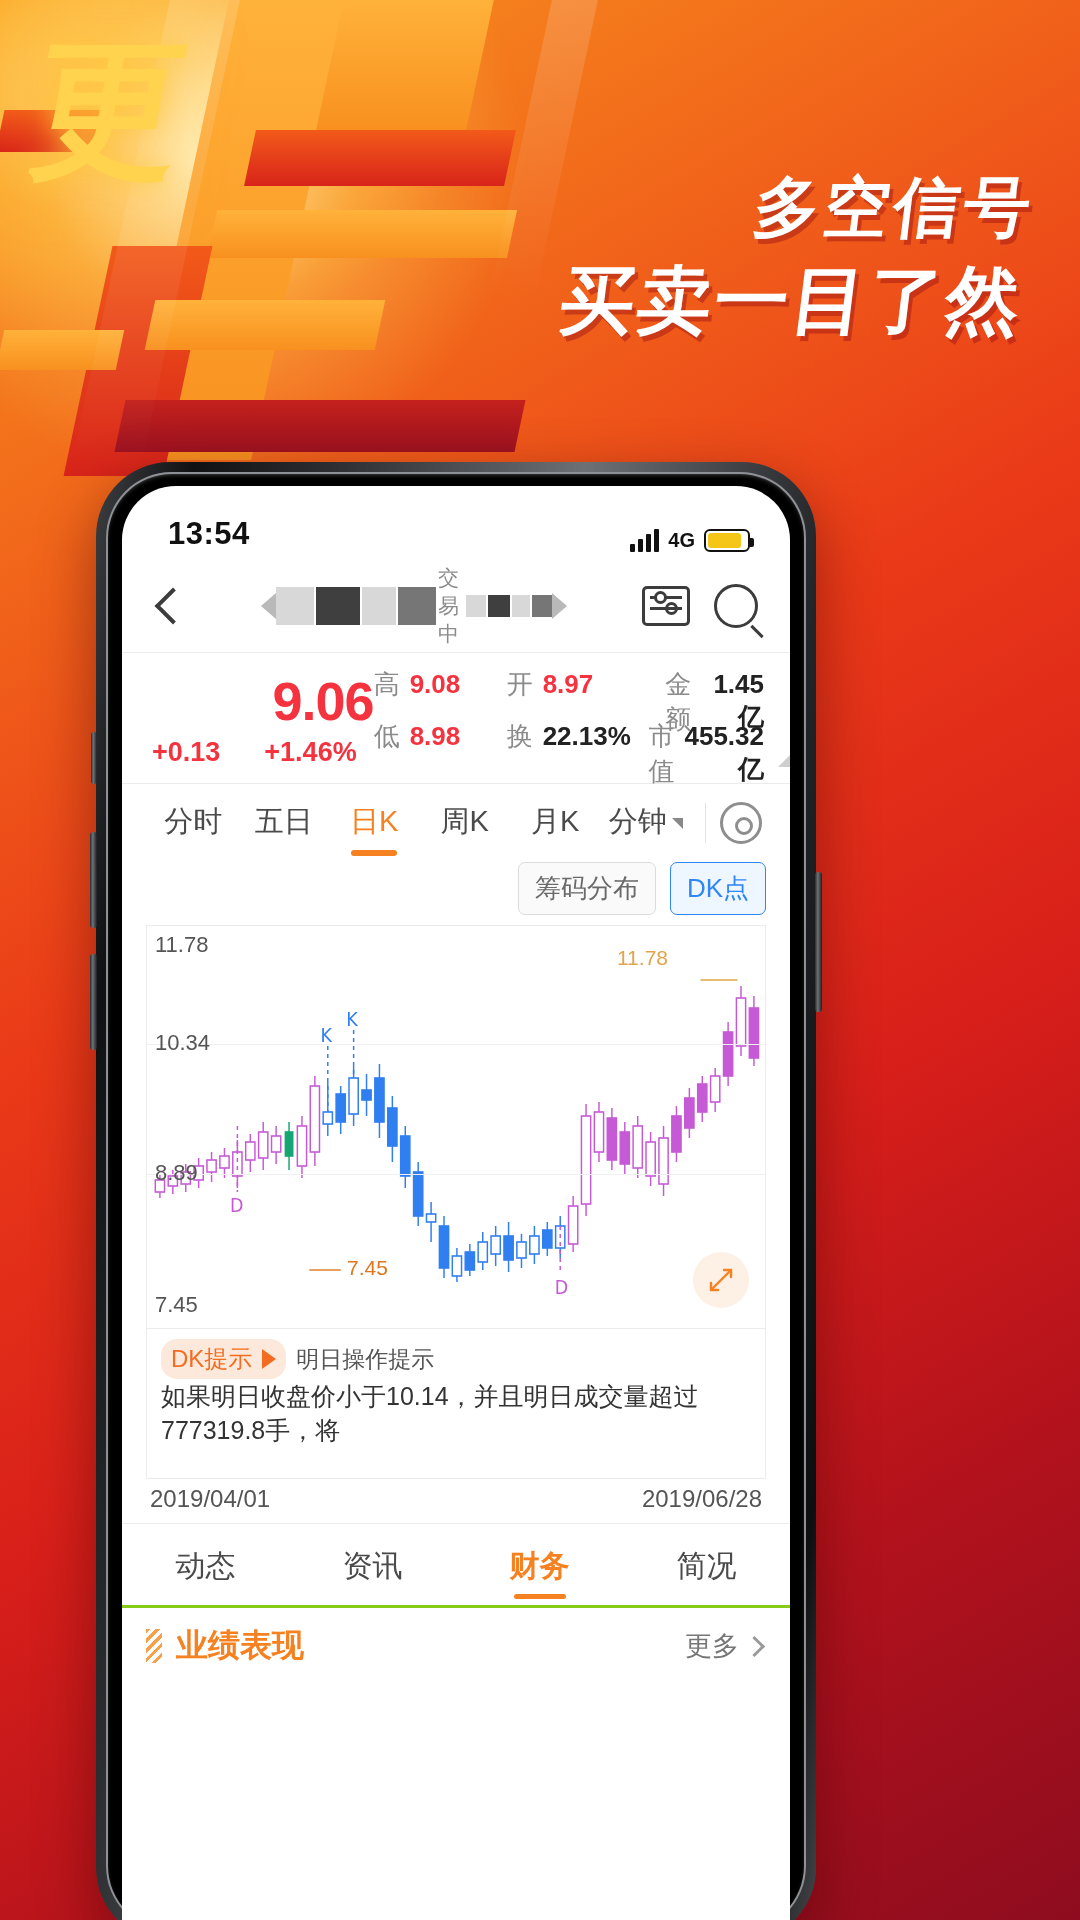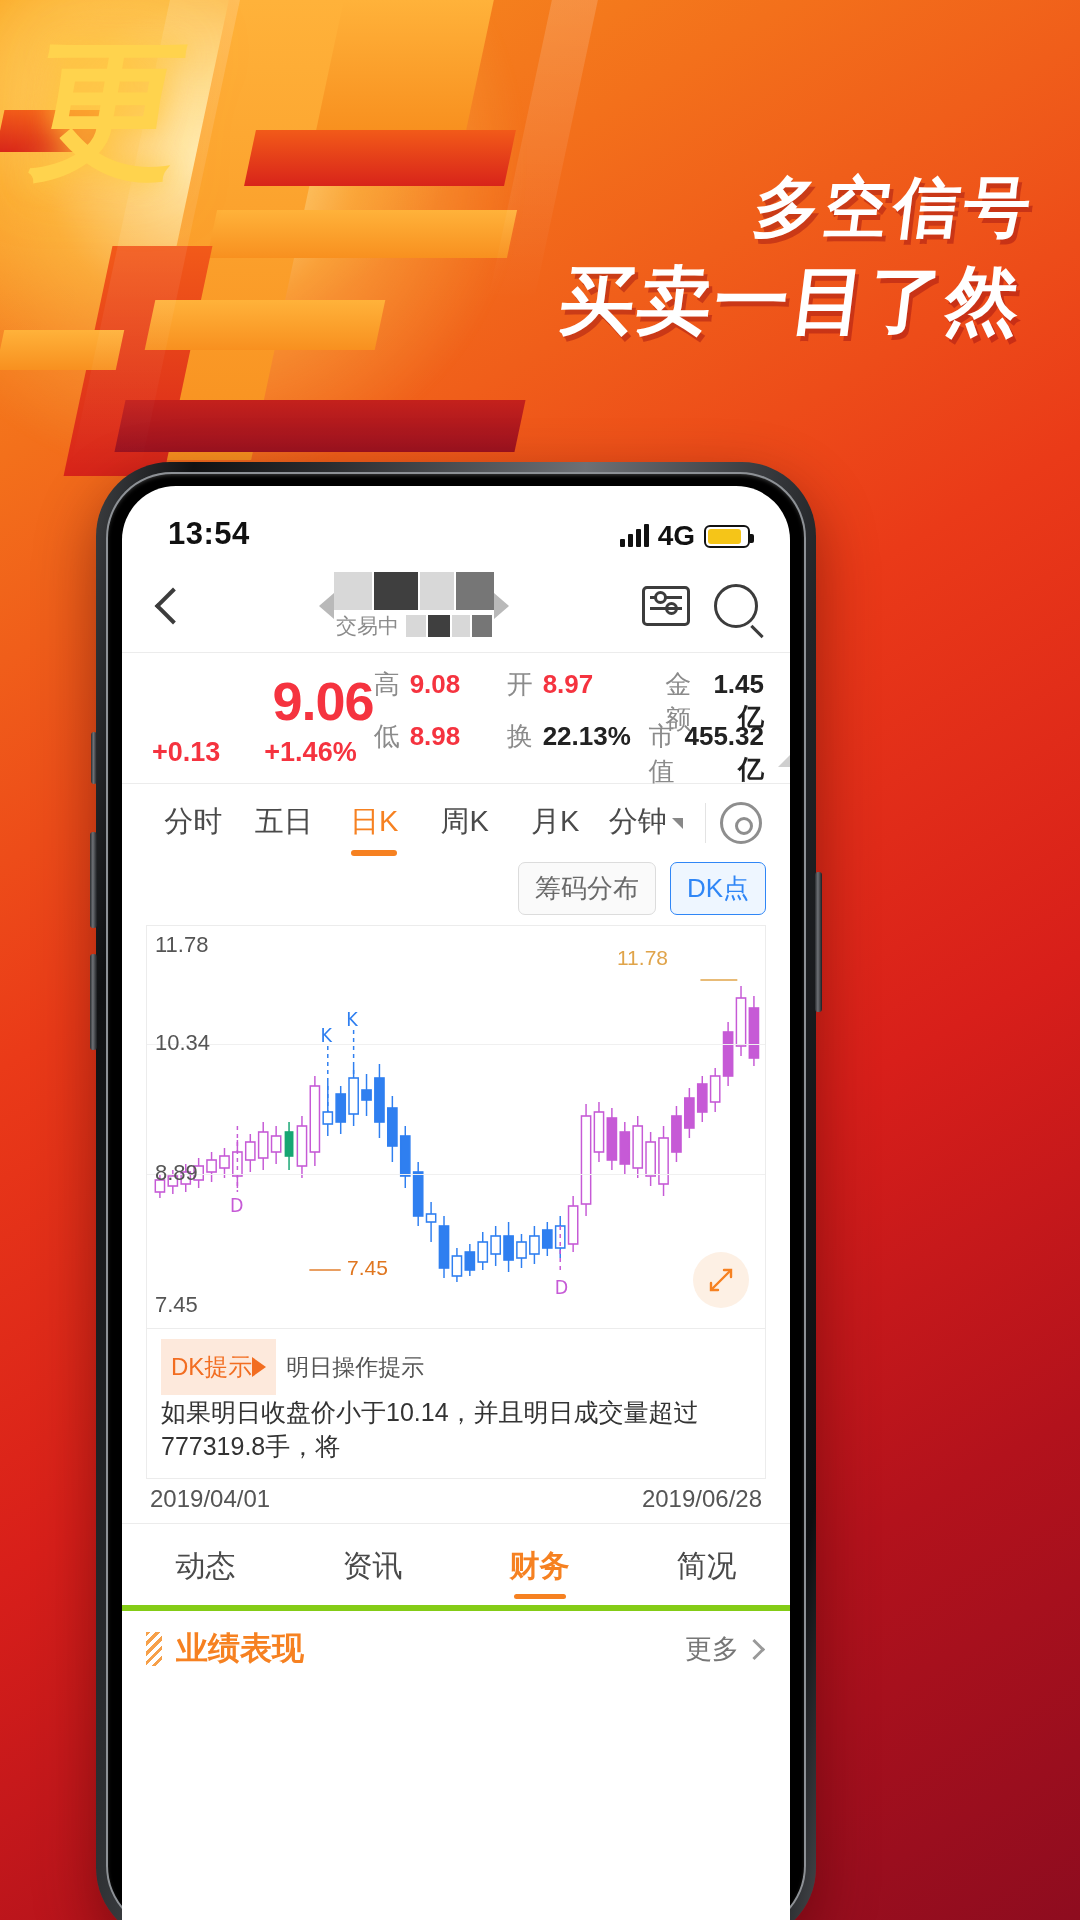--- a/index.html
+++ b/index.html
@@ -65,33 +65,33 @@
   }
   
   .statusbar{height:74px;display:flex;align-items:flex-end;justify-content:space-between;
     padding:0 40px 8px 46px;box-sizing:border-box;}
   .sb-time{font-size:31px;font-weight:bold;color:#111;letter-spacing:.5px;}
   .sb-right{display:flex;align-items:center;gap:9px;}
   .bars{display:flex;align-items:flex-end;gap:3px;height:22px;}
   .bars i{display:block;width:5px;background:#111;border-radius:1px;}
   .bars i:nth-child(1){height:8px}.bars i:nth-child(2){height:13px}
   .bars i:nth-child(3){height:18px}.bars i:nth-child(4){height:23px}
-  .net{font-size:28px;font-weight:bold;color:#111;}
+  .net{font-size:20px;font-weight:bold;color:#111;}
   .batt{width:46px;height:23px;border:2px solid #111;border-radius:6px;position:relative;padding:2px;box-sizing:border-box;}
   .batt:after{content:"";position:absolute;right:-6px;top:7px;width:4px;height:9px;background:#111;border-radius:0 2px 2px 0;}
   .batt .fill{height:100%;width:86%;background:#f5c518;border-radius:3px;}
 
   
   .navbar{height:92px;display:flex;align-items:center;padding:0 26px;box-sizing:border-box;position:relative;}
   .chev-back{width:22px;height:22px;border-left:4px solid #3c3c3c;border-bottom:4px solid #3c3c3c;
     transform:rotate(45deg);margin-left:12px;}
   .tri{width:0;height:0;border-top:13px solid transparent;border-bottom:13px solid transparent;}
   .tri-l{border-right:15px solid #b9b9b9;}
   .tri-r{border-left:15px solid #b9b9b9;}
-  .nav-center{flex:1;display:flex;flex-direction:column;align-items:center;gap:2px;}
+  .nav-center{flex:1;display:flex;flex-direction:row;align-items:center;gap:2px;}
   .redact{display:flex;gap:2px;}
   .redact span{display:block;height:38px;}
   .sub-row{display:flex;align-items:center;gap:7px;}
   .sub-label{font-size:21px;color:#8b8b8b;}
   .redact2{display:flex;gap:2px;}
   .redact2 span{display:block;height:22px;}
   .nav-right{display:flex;align-items:center;gap:24px;margin-right:6px;}
   .ic-sliders{width:42px;height:34px;border:3px solid #3c3c3c;border-radius:5px;position:relative;}
   .ic-sliders:before,.ic-sliders:after{content:"";position:absolute;left:5px;right:5px;height:3px;background:#3c3c3c;}
   .ic-sliders:before{top:7px}.ic-sliders:after{top:18px}
@@ -138,32 +138,32 @@
   .ylab{position:absolute;left:8px;font-size:22px;color:#555;}
   .hi-lab{position:absolute;font-size:21px;color:#e0a44a;}
   .lo-lab{position:absolute;font-size:21px;color:#e0761f;}
   .expand{position:absolute;right:16px;bottom:20px;width:56px;height:56px;border-radius:50%;
     background:#fdf0e4;display:flex;align-items:center;justify-content:center;}
   .expand svg{display:block;}
 
   
   .dkbox{margin:0 24px;border:1px solid #ececec;border-top:none;padding:10px 14px 4px;box-sizing:border-box;height:150px;overflow:hidden;}
   .dkhead{display:flex;align-items:center;gap:10px;}
-  .dkbadge{background:#fde9dc;color:#f26d21;font-size:24px;padding:12px 10px;display:flex;align-items:center;}
+  .dkbadge{background:#fde9dc;color:#f26d21;font-size:24px;padding:4px 10px;display:flex;align-items:center;gap:10px;border-radius:16px;}
   .dkplay{width:0;height:0;border-top:10px solid transparent;border-bottom:10px solid transparent;border-left:14px solid #f26d21;}
   .dktitle{font-size:23px;color:#555;}
   .dkline{font-size:25px;color:#333;line-height:34px;}
   .datesrow{display:flex;justify-content:space-between;padding:6px 28px 0;font-size:24px;color:#555;}
 
   
   .btabs{display:flex;border-top:1px solid #ececec;margin-top:10px;}
   .btab{flex:1;text-align:center;font-size:30px;color:#4a4a4a;padding:22px 0 18px;position:relative;}
   .btab.on{color:#f68121;font-weight:bold;}
   .btab.on .ul{position:absolute;left:50%;transform:translateX(-50%);bottom:6px;width:52px;height:5px;background:#f68121;border-radius:3px;}
-  .secrow{display:flex;align-items:center;justify-content:space-between;padding:16px 28px 0 24px;border-top:6px solid #84cc16;}
+  .secrow{display:flex;align-items:center;justify-content:space-between;padding:16px 28px 0 24px;border-top:3px solid #84cc16;}
   .secleft{display:flex;align-items:center;gap:14px;}
   .hatch{width:16px;height:34px;background:repeating-linear-gradient(135deg,#f6a04a 0 3px,#fff 3px 7px);}
   .sectitle{font-size:32px;font-weight:bold;color:#f68121;}
   .secmore{font-size:27px;color:#777;display:flex;align-items:center;gap:8px;}
   .mchev{width:12px;height:12px;border-top:3px solid #999;border-right:3px solid #999;transform:rotate(45deg);}
 </style>
 </head>
 <body>
 
 <div id="poster">

